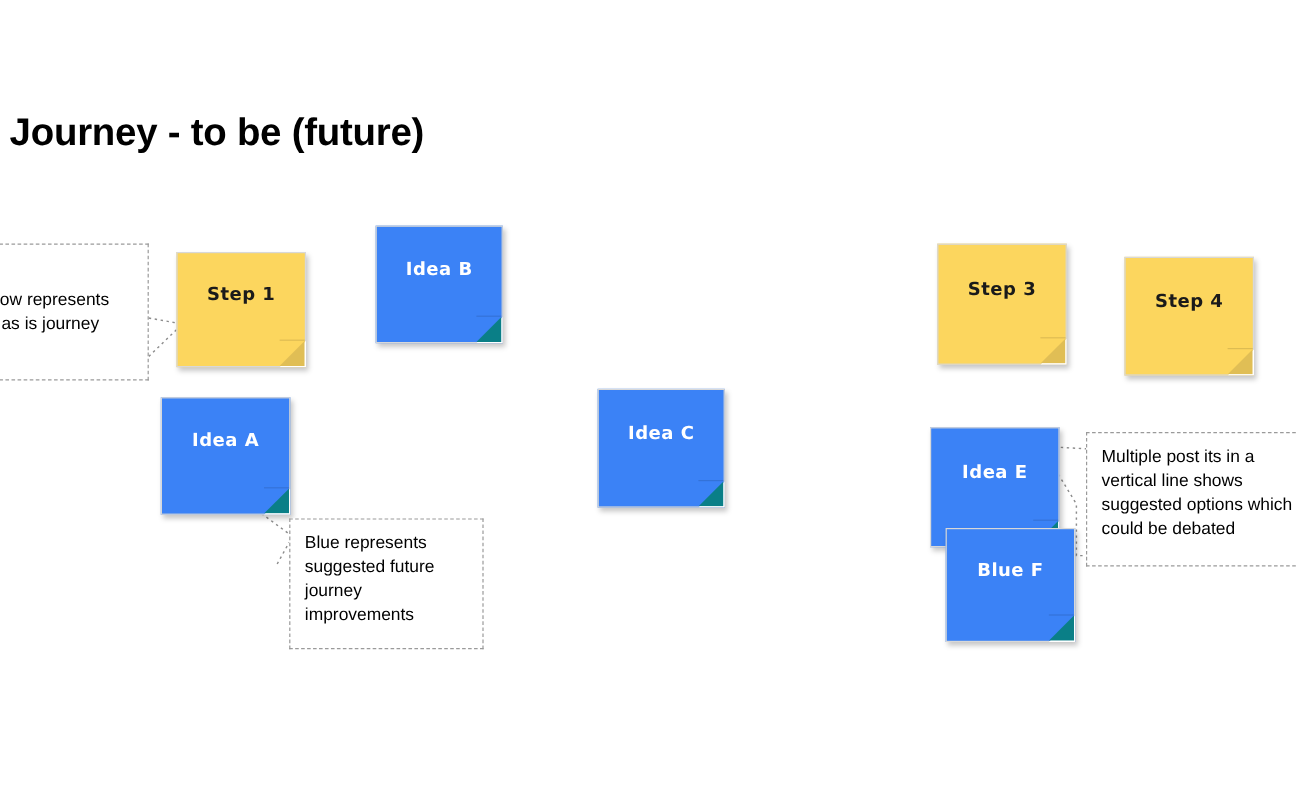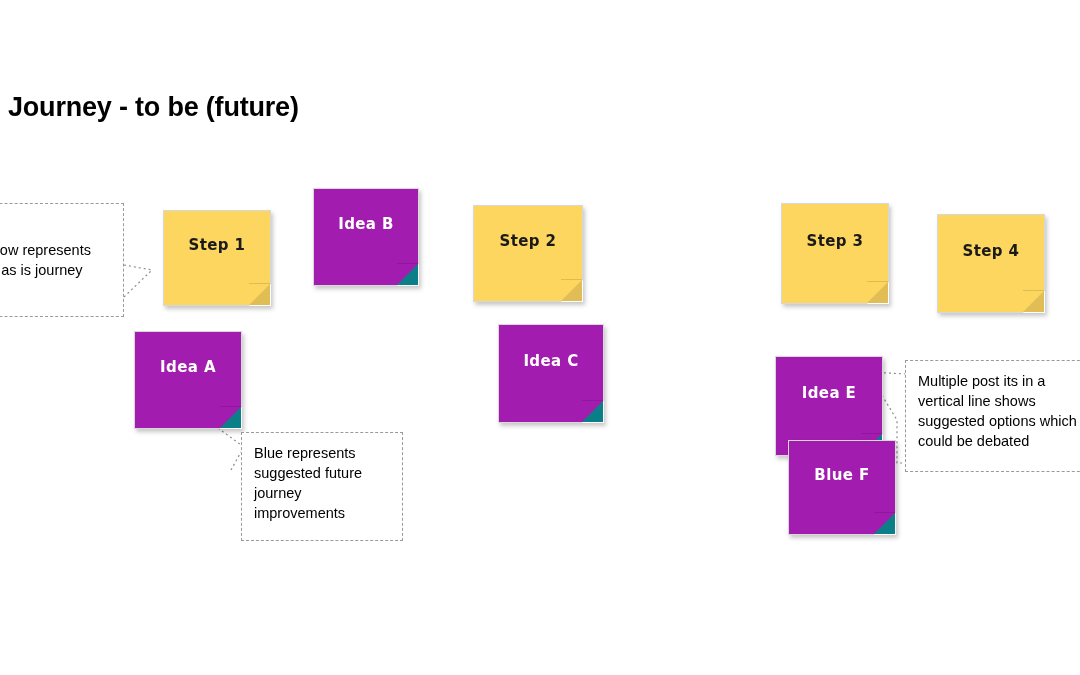--- a/index.html
+++ b/index.html
@@ -15,21 +15,21 @@
     overflow: hidden;
     font-family: "Liberation Sans", sans-serif;
   }
 
   
   #page-title {
     position: absolute;
     left: 8px;
     top: 92px;
     font-family: "Liberation Sans", sans-serif;
-    font-size: 27px;
+    font-size: 32px;
     font-weight: bold;
     color: #000000;
     letter-spacing: -0.2px;
     white-space: nowrap;
   }
 
   
   .note {
     position: absolute;
     box-sizing: border-box;
@@ -47,21 +47,21 @@
     display: block;
     text-align: center;
     padding-bottom: 26px;
     pointer-events: none;
   }
   .note.yellow {
     background: #fcd65e;
     color: #1a1a1a;
   }
   .note.teal {
-    background: #a21caf;
+    background: #3b82f6;
     color: #ffffff;
   }
   
   .note .fold-cut {
     position: absolute;
     right: -1px;
     bottom: -1px;
     width: 22px;
     height: 22px;
     background: #ffffff;
@@ -132,40 +132,34 @@
     <polyline points="124,297 152,270" fill="none" stroke="#8c8c8c" stroke-width="1.2" stroke-dasharray="2,3"></polyline>
     <polyline points="108,272 124,265" fill="none" stroke="#8c8c8c" stroke-width="1.2" stroke-dasharray="2,3"></polyline>
 
     <polyline points="218,428 241,445" fill="none" stroke="#8c8c8c" stroke-width="1.2" stroke-dasharray="2,3"></polyline>
     <polyline points="231,470 241,452" fill="none" stroke="#8c8c8c" stroke-width="1.2" stroke-dasharray="2,3"></polyline>
 
     <polyline points="869,372 905,374" fill="none" stroke="#8c8c8c" stroke-width="1.2" stroke-dasharray="2,3"></polyline>
     <polyline points="869,374 897,420 897,463 905,463" fill="none" stroke="#8c8c8c" stroke-width="1.2" stroke-dasharray="2,3"></polyline>
   </svg>
 
-  <div class="note yellow" id="note-step-1" style="left:163px;top:210px;width:108px;height:96px;">
+  <div class="note yellow" id="note-step-1" style="left:147px;top:210px;width:108px;height:96px;">
     <span class="note-label">Step 1</span>
     <span class="fold-cut"></span>
     <span class="fold-flap"></span>
     <span class="fold-edge"></span>
   </div>
 
   <div class="note teal" id="note-idea-b" style="left:313px;top:188px;width:106px;height:98px;">
     <span class="note-label">Idea B</span>
     <span class="fold-cut"></span>
     <span class="fold-flap"></span>
     <span class="fold-edge"></span>
   </div>
 
-  <div class="note yellow" id="note-step-2" style="left:473px;top:205px;width:110px;height:97px;">
-    <span class="note-label">Step 2</span>
-    <span class="fold-cut"></span>
-    <span class="fold-flap"></span>
-    <span class="fold-edge"></span>
-  </div>
 
 
   <div class="note yellow" id="note-step-3" style="left:781px;top:203px;width:108px;height:101px;">
     <span class="note-label">Step 3</span>
     <span class="fold-cut"></span>
     <span class="fold-flap"></span>
     <span class="fold-edge"></span>
   </div>
 
   <div class="note yellow" id="note-step-4" style="left:937px;top:214px;width:108px;height:99px;">

